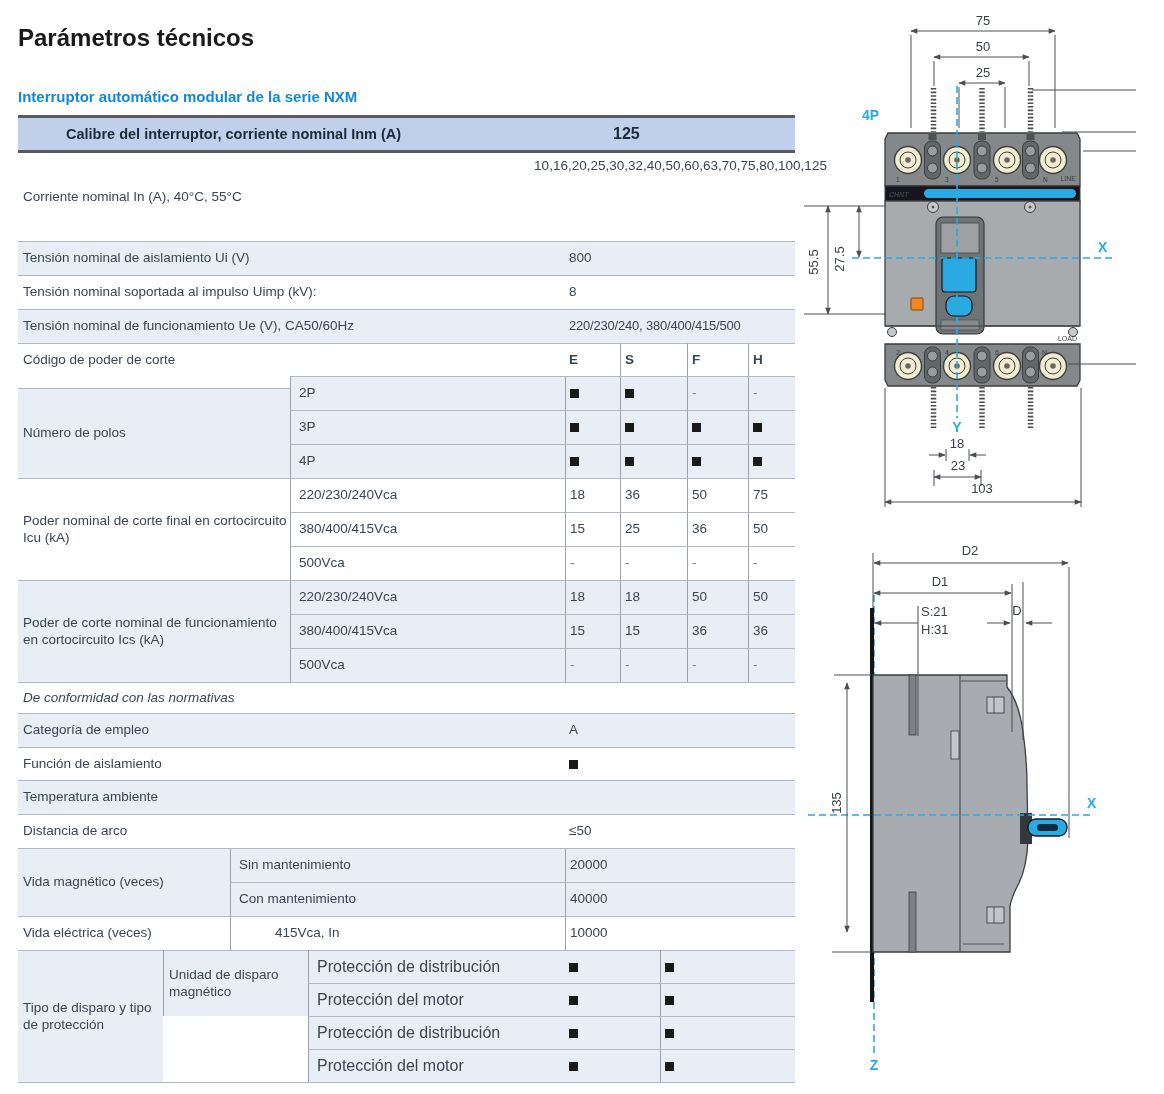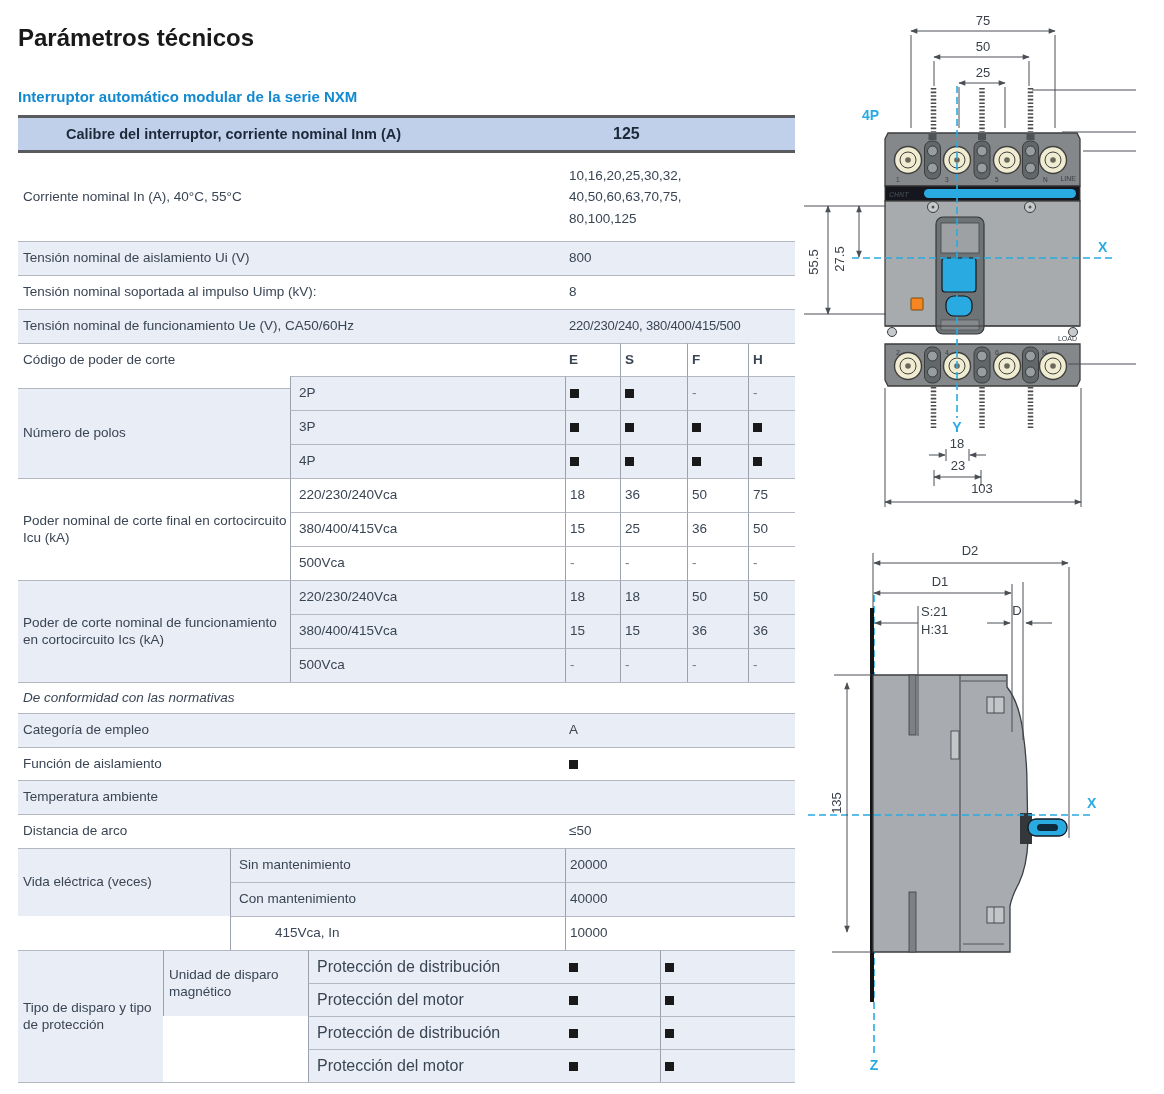--- a/index.html
+++ b/index.html
@@ -7,21 +7,21 @@
         font-family:"Liberation Sans",sans-serif;}
   #title{position:absolute;left:18px;top:24px;font-size:24px;font-weight:bold;color:#191919;margin:0;}
   #subtitle{position:absolute;left:18px;top:88px;font-size:15px;font-weight:bold;color:#1389d0;margin:0;}
 
   
   #tbl{position:absolute;left:18px;top:115px;width:777px;display:grid;
        grid-template-columns:145px 67px 60px 18px 257px 55px 40px 27px 61px 47px;
        border-bottom:1px solid #b3b8c2;}
   .cell{display:flex;align-items:center;box-sizing:border-box;
         font-size:13.5px;color:#3a4554;line-height:1.25;padding:2px 3px 2px 5px;}
-  .multi{flex-direction:column;align-items:flex-start;justify-content:center;line-height:1.6;}
+  .multi{flex-direction:row;align-items:flex-start;justify-content:center;line-height:1.6;}
   .lbl{padding-left:5px;}
   .sub{padding-left:8px;}
   .val{padding-left:4px;}
   .bt{border-top:1px solid #b3b8c2;}
   .bl{border-left:1px solid #9ba2ae;}
   .shaded{background:#e9edf5;}
   .hdr{background:#c1d0ea;border-top:3px solid #5a5b5f;border-bottom:3px solid #5a5b5f;
        font-weight:bold;color:#1d2838;font-size:14.5px;padding-left:48px;}
   .hval{font-size:16px;}
   .colhead{font-weight:bold;color:#3a4554;}
@@ -143,25 +143,26 @@
       <div class="cell lbl shaded bt" style="grid-area: 17 / 1 / auto / 6;">Categoría de empleo</div>
       <div class="cell val shaded bt" style="grid-area: 17 / 6 / auto / 11;">A</div>
       <div class="cell lbl bt" style="grid-area: 18 / 1 / auto / 6;">Función de aislamiento</div>
       <div class="cell val bt" style="grid-area: 18 / 6 / auto / 11;">
         <span class="sq"></span>
       </div>
       <div class="cell lbl shaded bt" style="grid-area: 19 / 1 / auto / 6;">Temperatura ambiente</div>
       <div class="cell val shaded bt" style="grid-area: 19 / 6 / auto / 11;"></div>
       <div class="cell lbl bt" style="grid-area: 20 / 1 / auto / 6;">Distancia de arco</div>
       <div class="cell val bt" style="grid-area: 20 / 6 / auto / 11;">≤50</div>
-      <div class="cell lbl shaded bt" style="grid-area: 21 / 1 / span 2 / 3;">Vida eléctrica (veces)</div>
+      <div class="cell lbl shaded bt" style="grid-area: 21 / 1 / span 2 / 3;">Vida magnético (veces)</div>
       <div class="cell sub bl shaded bt" style="grid-area: 21 / 3 / auto / 6;">Sin mantenimiento</div>
       <div class="cell val bl shaded bt" style="grid-area: 21 / 6 / auto / 11;">20000</div>
       <div class="cell sub bl shaded bt" style="grid-area: 22 / 3 / auto / 6;">Con mantenimiento</div>
       <div class="cell val bl shaded bt" style="grid-area: 22 / 6 / auto / 11;">40000</div>
+      <div class="cell lbl bt" style="grid-area: 23 / 1 / auto / 3;">Vida eléctrica (veces)</div>
       <div class="cell sub bl bt" style="grid-area: 23 / 3 / auto / 6; padding-left: 44px;">415Vca, In</div>
       <div class="cell val bl bt" style="grid-area: 23 / 6 / auto / 11;">10000</div>
       <div class="cell lbl shaded bt" style="grid-area: 24 / 1 / span 4 / 2;">Tipo de disparo y tipo de protección</div>
       <div class="cell lbl bl shaded bt" style="grid-area: 24 / 2 / span 2 / 5;">Unidad de disparo magnético</div>
       <div class="cell sub bl tipos shaded bt" style="grid-area: 24 / 5 / auto / 6;">Protección de distribución</div>
       <div class="cell val shaded bt" style="grid-area: 24 / 6 / auto / 8;">
         <span class="sq"></span>
       </div>
       <div class="cell val bl shaded bt" style="grid-area: 24 / 8 / auto / 11;">
         <span class="sq"></span>

